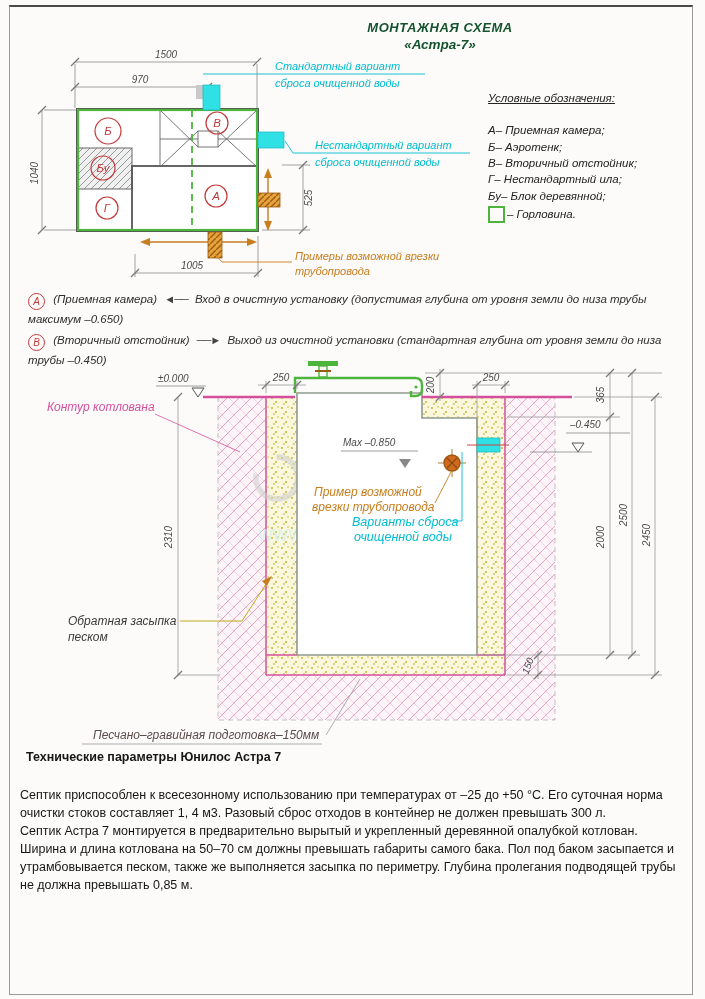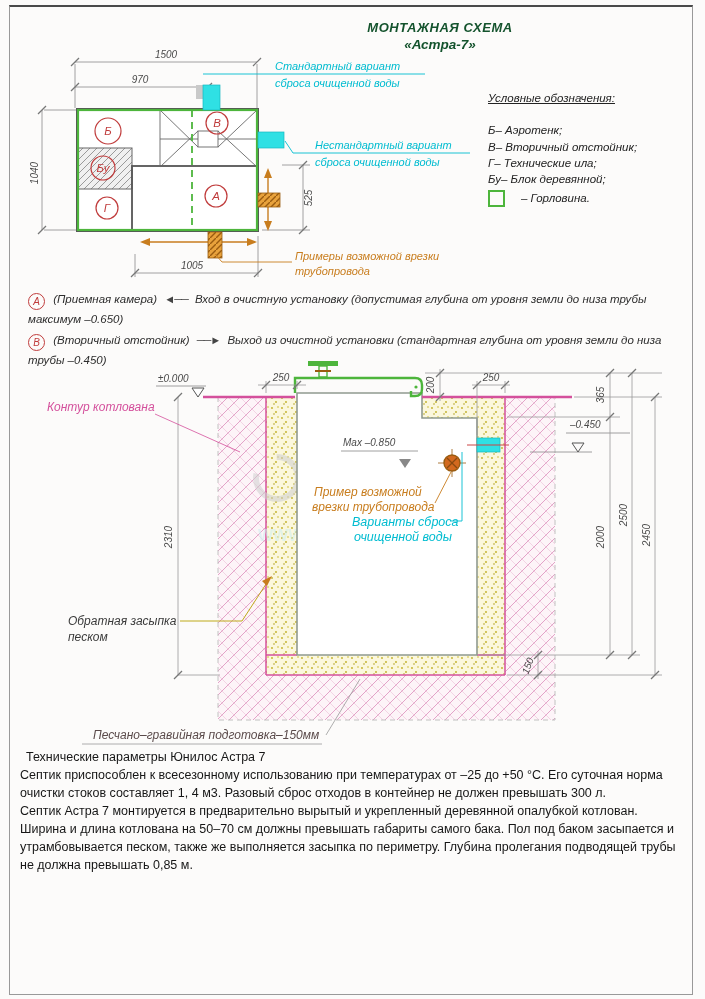--- a/index.html
+++ b/index.html
@@ -10,32 +10,32 @@
   .title{position:absolute;left:340px;top:20px;width:200px;text-align:center;
          font-style:italic;font-weight:bold;color:#14532d;}
   .title .t1{font-size:13px;letter-spacing:.5px;}
   .title .t2{font-size:13.5px;margin-top:2px;}
   svg{position:absolute;overflow:visible;}
   .topview{left:30px;top:40px;}
   .section{left:30px;top:355px;}
   .legend{position:absolute;left:488px;top:90px;width:190px;font-style:italic;
           font-size:11.5px;color:#222;line-height:1.42;}
   .legend .lg-title{text-decoration:underline;margin-bottom:16px;}
-  .legend .lg-neck{display:flex;align-items:center;gap:16px;margin-top:2px;}
+  .legend .lg-neck{display:flex;align-items:center;gap:2px;margin-top:2px;}
   .legend .neck-swatch{width:13px;height:13px;border:2px solid #4db53c;flex:0 0 auto;}
   .notes{position:absolute;left:28px;top:290px;width:662px;font-size:11.5px;
          font-style:italic;color:#2d2d2d;line-height:1.6;}
   .notes p{margin:0 0 3px 0;}
   .marker{display:inline-block;width:15px;height:15px;border:1.2px solid #c03c3c;
           border-radius:50%;color:#c03c3c;font-size:10px;line-height:15px;text-align:center;
           margin-right:5px;vertical-align:-2px;font-style:italic;}
   .arrow{font-style:normal;color:#444;letter-spacing:-1px;padding:0 4px;font-size:11px;}
   .specs{position:absolute;left:20px;top:748px;width:664px;font-size:12.5px;color:#161616;
          line-height:1.44;}
-  .specs h3{font-size:12.5px;margin:0 0 0 6px;font-weight:normal;}
+  .specs h3{font-size:12.5px;margin:0 0 20px 6px;font-weight:bold;}
   .specs h4{font-size:12.5px;margin:18px 0 12px 0;font-weight:bold;}
   .specs p{margin:0;}
   text{font-family:"Liberation Sans",sans-serif;}
   .dimtxt{font-size:10px;font-style:italic;fill:#4a4a4a;}
   .cyantxt{font-size:11px;font-style:italic;fill:#00bcd0;}
   .orangetxt{font-size:11px;font-style:italic;fill:#c87d1e;}
   .redletter{font-size:11.5px;font-style:italic;fill:#c03c3c;text-anchor:middle;}
 </style>
 </head>
 <body>
@@ -150,23 +150,24 @@
     <polyline points="255,101 263,113 440,113" fill="none" stroke="#00bcd0" stroke-width="0.9"></polyline>
     <text class="cyantxt" x="285" y="109">Нестандартный вариант</text>
     <text class="cyantxt" x="285" y="126">сброса очищенной воды</text>
     <polyline points="262,222 192,222 185,214" fill="none" stroke="#c87d1e" stroke-width="0.9"></polyline>
     <text class="orangetxt" x="265" y="220">Примеры возможной врезки</text>
     <text class="orangetxt" x="265" y="235">трубопровода</text>
   </svg>
 
   <div class="legend">
     <div class="lg-title">Условные обозначения:</div>
+    <div>А– Приемная камера;</div>
     <div>Б– Аэротенк;</div>
     <div>В– Вторичный отстойник;</div>
-    <div>Г– Технические ила;</div>
+    <div>Г– Нестандартный ила;</div>
     <div>Бу– Блок деревянной;</div>
     <div class="lg-neck">
       <span class="neck-swatch"></span>
       <span>– Горловина.</span>
     </div>
   </div>
 
   <div class="notes">
     <p>
       <span class="marker">А</span>

